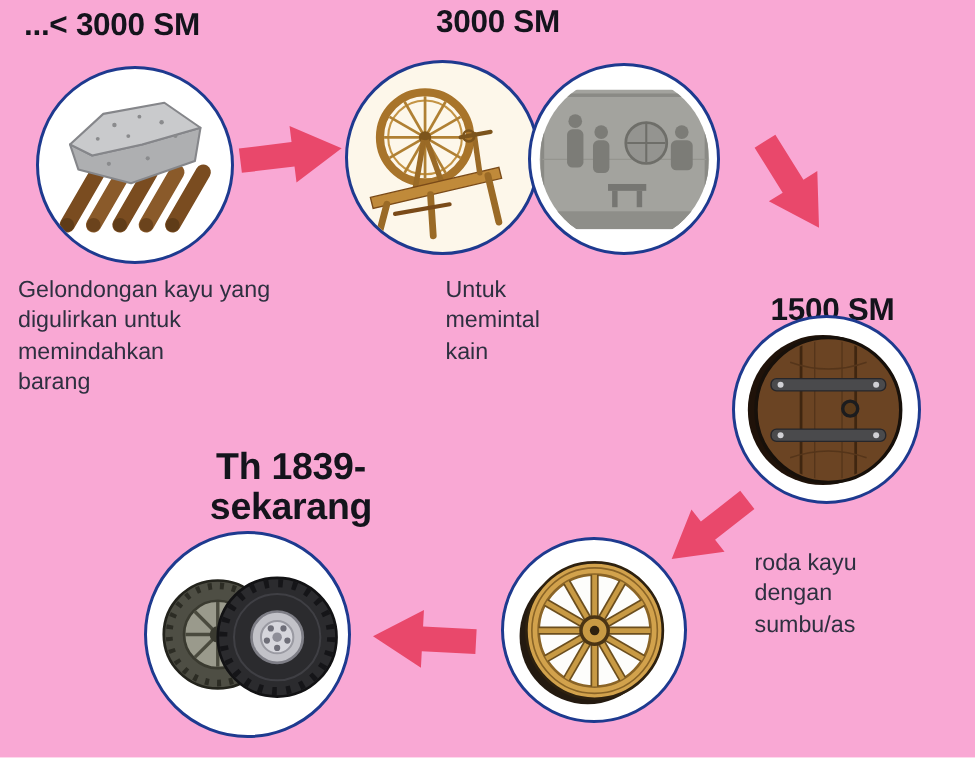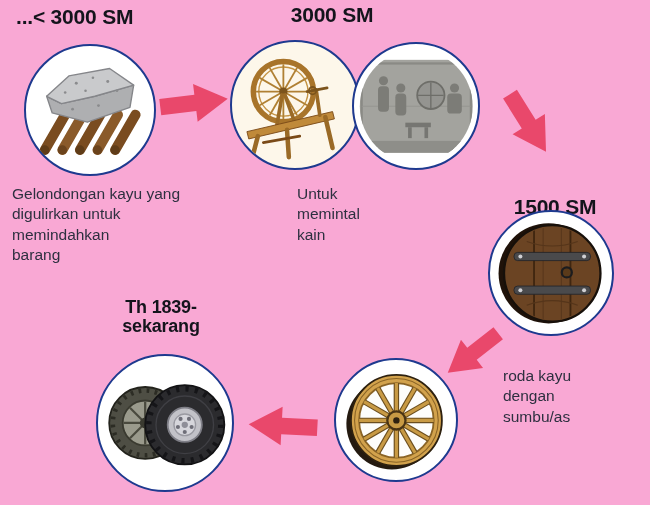--- a/index.html
+++ b/index.html
@@ -235,21 +235,21 @@
       <circle cx="62" cy="62" r="3.5" fill="#2e210f"></circle>
     </svg>
   </div>
 
   <div class="arrow" style="left:248px; top:404px; width:70px; height:44px; transform:rotate(183deg);">
     <svg viewBox="0 0 100 64">
         <polygon class="arrow-shape" points="0,20 52,20 52,4 100,32 52,60 52,44 0,44"></polygon>
       </svg>
   </div>
 
-  <div class="title centered" style="left:91px; top:298px; width:140px; font-size:18px;">Th 1839-
+  <div class="title centered" style="left:124px; top:298px; width:140px; font-size:25px;">Th 1839-
 sekarang</div>
 
   <div class="stage-circle" style="left:96px; top:354px; width:138px; height:138px;">
     <svg viewBox="0 0 140 140">
 
       <circle cx="48" cy="70" r="40" fill="#4e4e44" stroke="#23231c" stroke-width="2"></circle>
       <circle cx="48" cy="70" r="36" fill="none" stroke="#2c2c24" stroke-width="5" stroke-dasharray="3 6"></circle>
       <circle cx="48" cy="70" r="25" fill="#9a9a8c" stroke="#3a3a30" stroke-width="2"></circle>
       <g stroke="#4a4a3e" stroke-width="2.5">
         <line x1="48" y1="70" x2="72" y2="70"></line>

